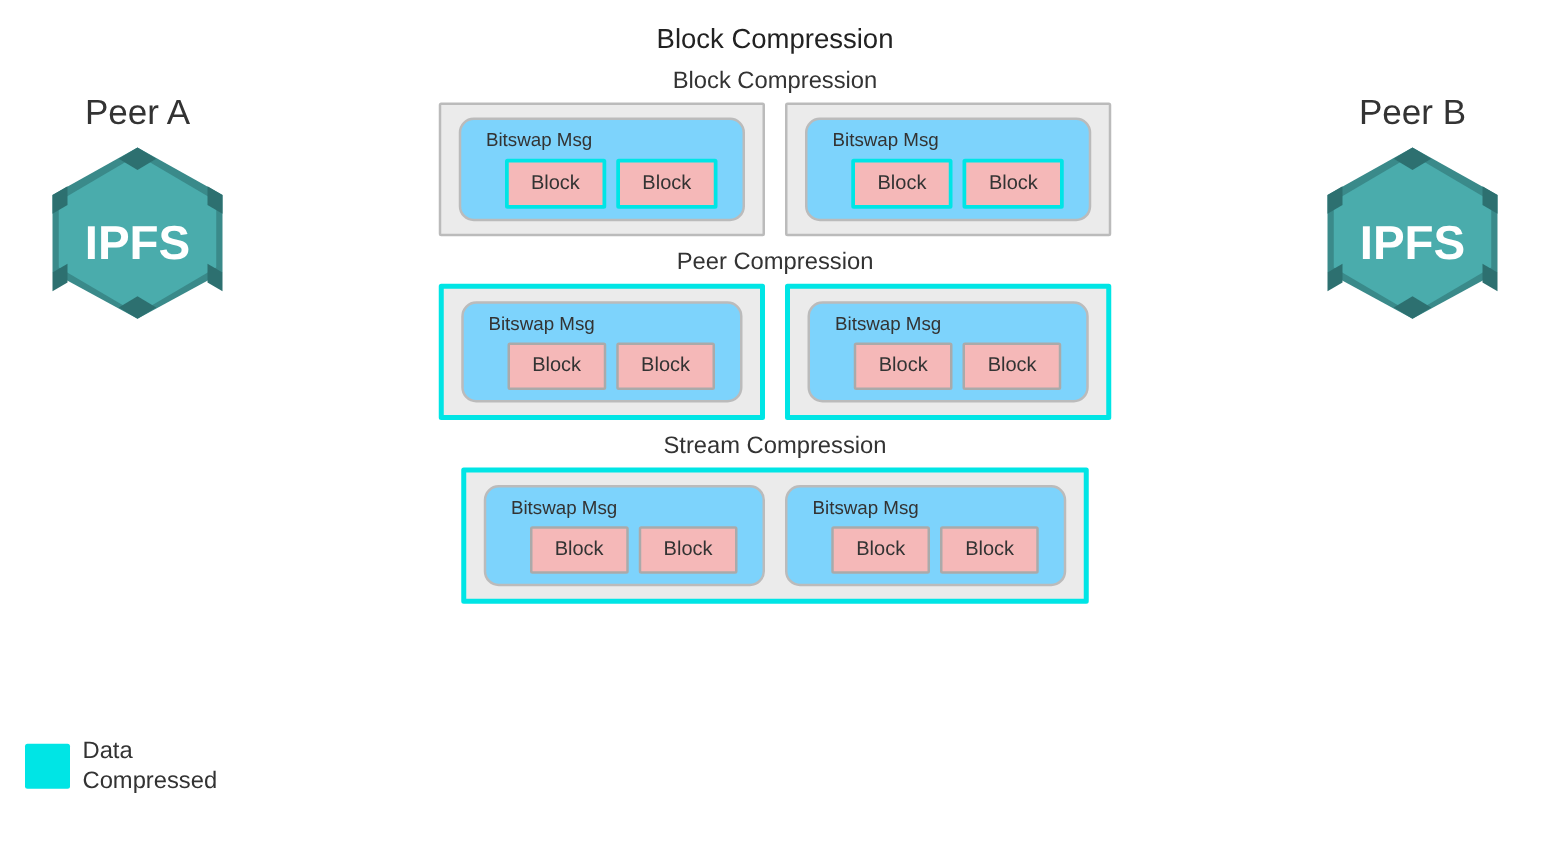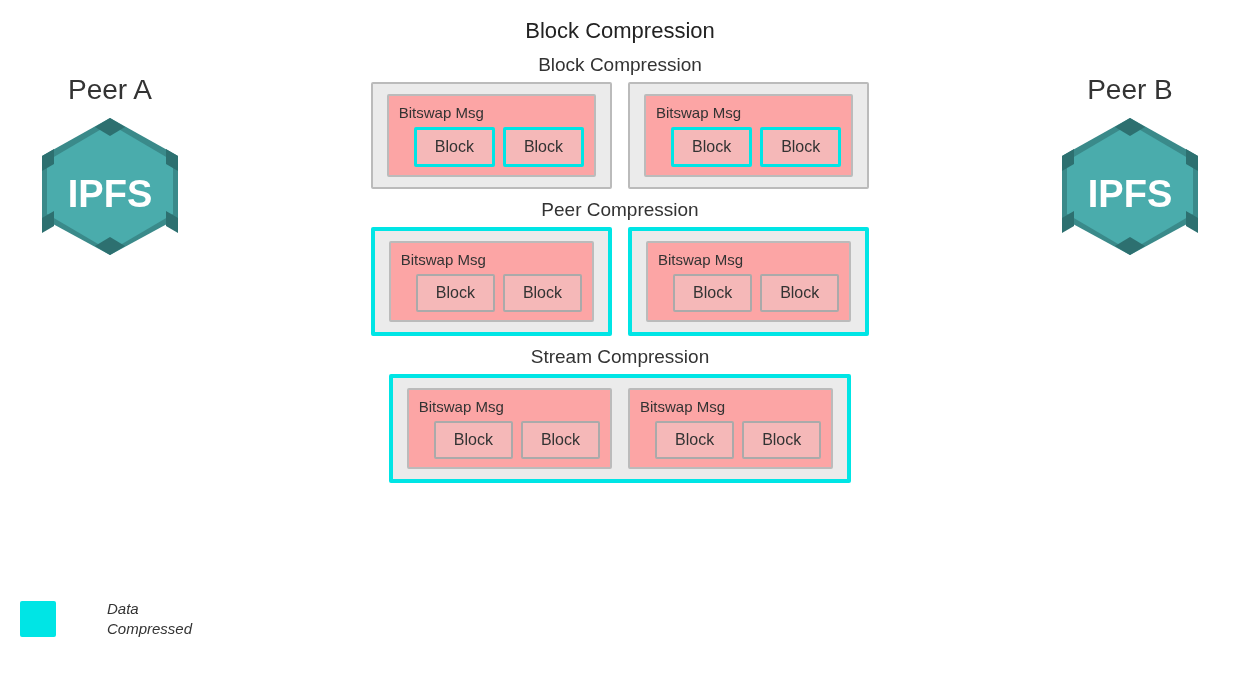--- a/index.html
+++ b/index.html
@@ -94,23 +94,23 @@
     .outer-cyan {
       border: 4px solid #00e5e5;
       background: #ebebeb;
       padding: 10px 14px;
       border-radius: 2px;
     }
 
     
     .msg-box {
       border: 2px solid #bbb;
-      background: #fca5a5;
-      padding: 8px 10px;
-      border-radius: 2px;
+      background: #7dd3fc;
+      padding: 8px 20px;
+      border-radius: 12px;
       min-width: 130px;
     }
 
     .msg-label {
       font-size: 15px;
       color: #333;
       margin-bottom: 6px;
     }
 
     .blocks-row {
@@ -152,25 +152,23 @@
     }
 
     .legend-box {
       width: 36px;
       height: 36px;
       background: #00e5e5;
       border-radius: 2px;
     }
 
     .legend-text {
-      font-size: 15px;
-      font-style: italic;
+      font-size: 19px;
       color: #333;
       line-height: 1.3;
-      margin-left: 41px;
     }
   </style>
 </head>
 <body>
 
 <div class="page-title">Block Compression</div>
 
 <div class="main-layout">
 
   <div class="peer-section">

